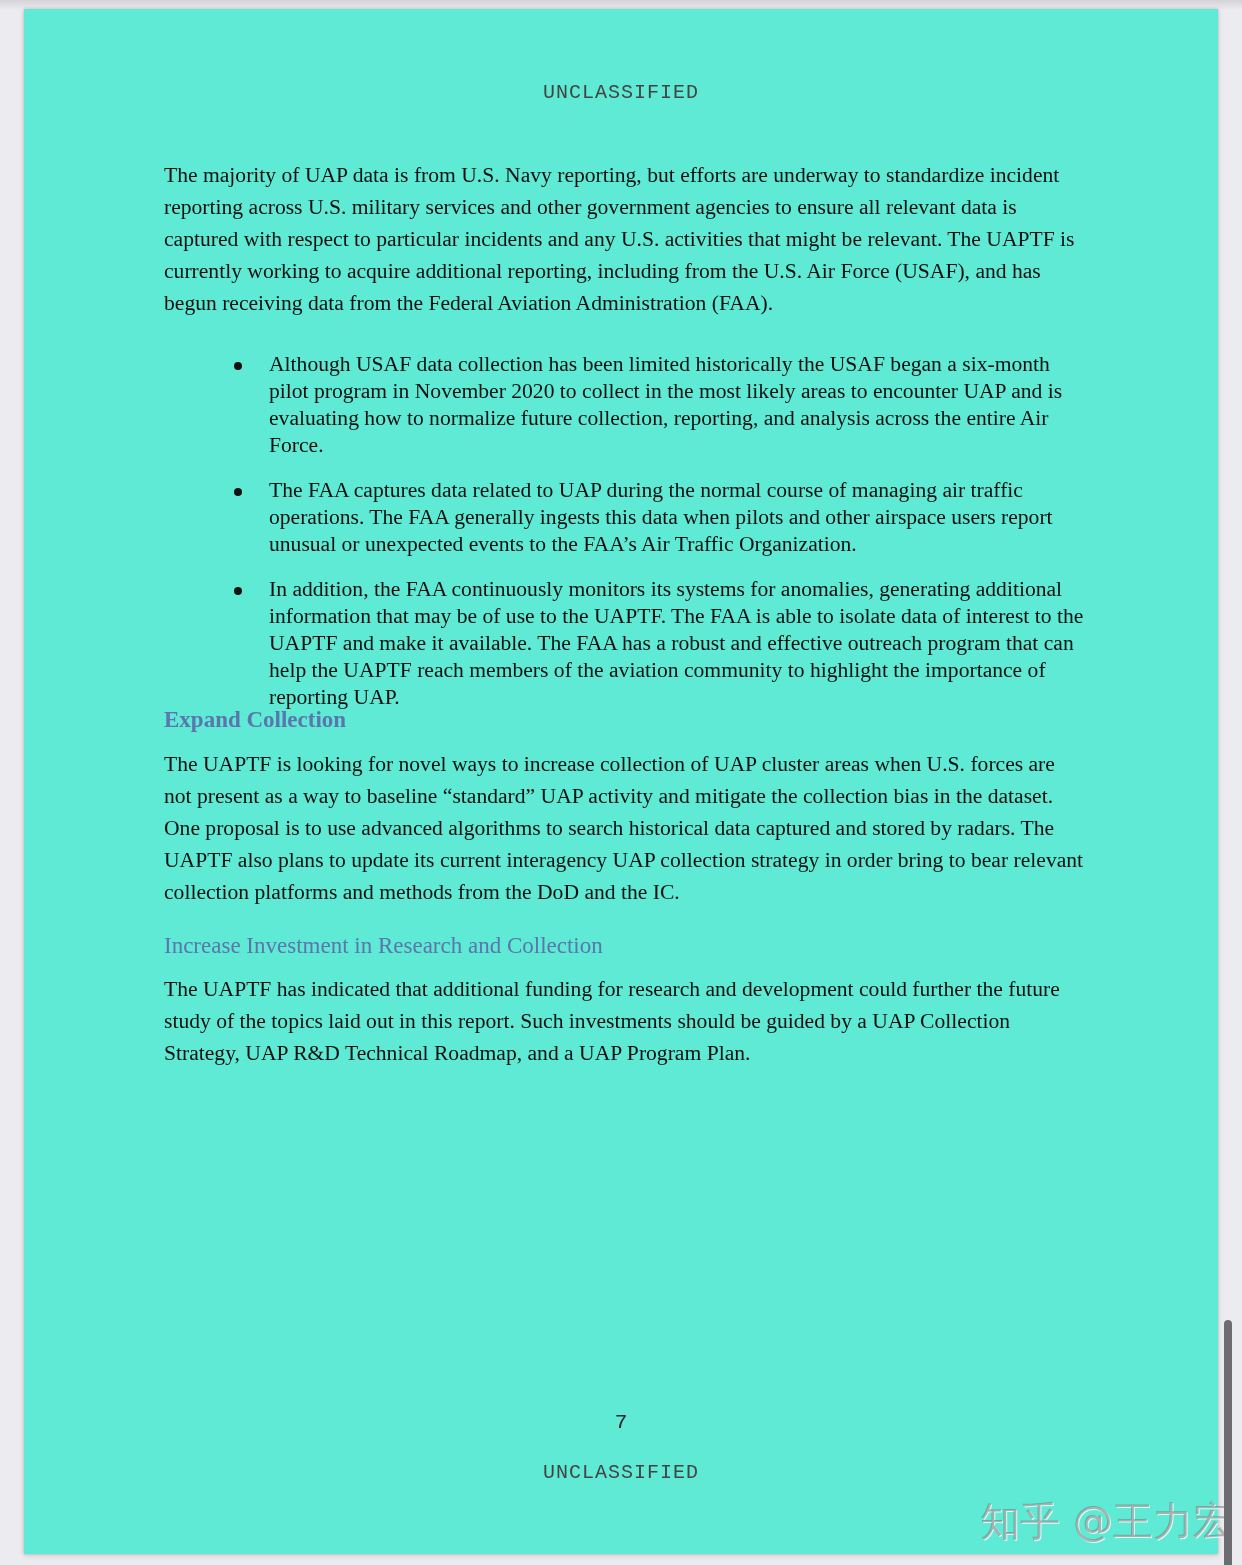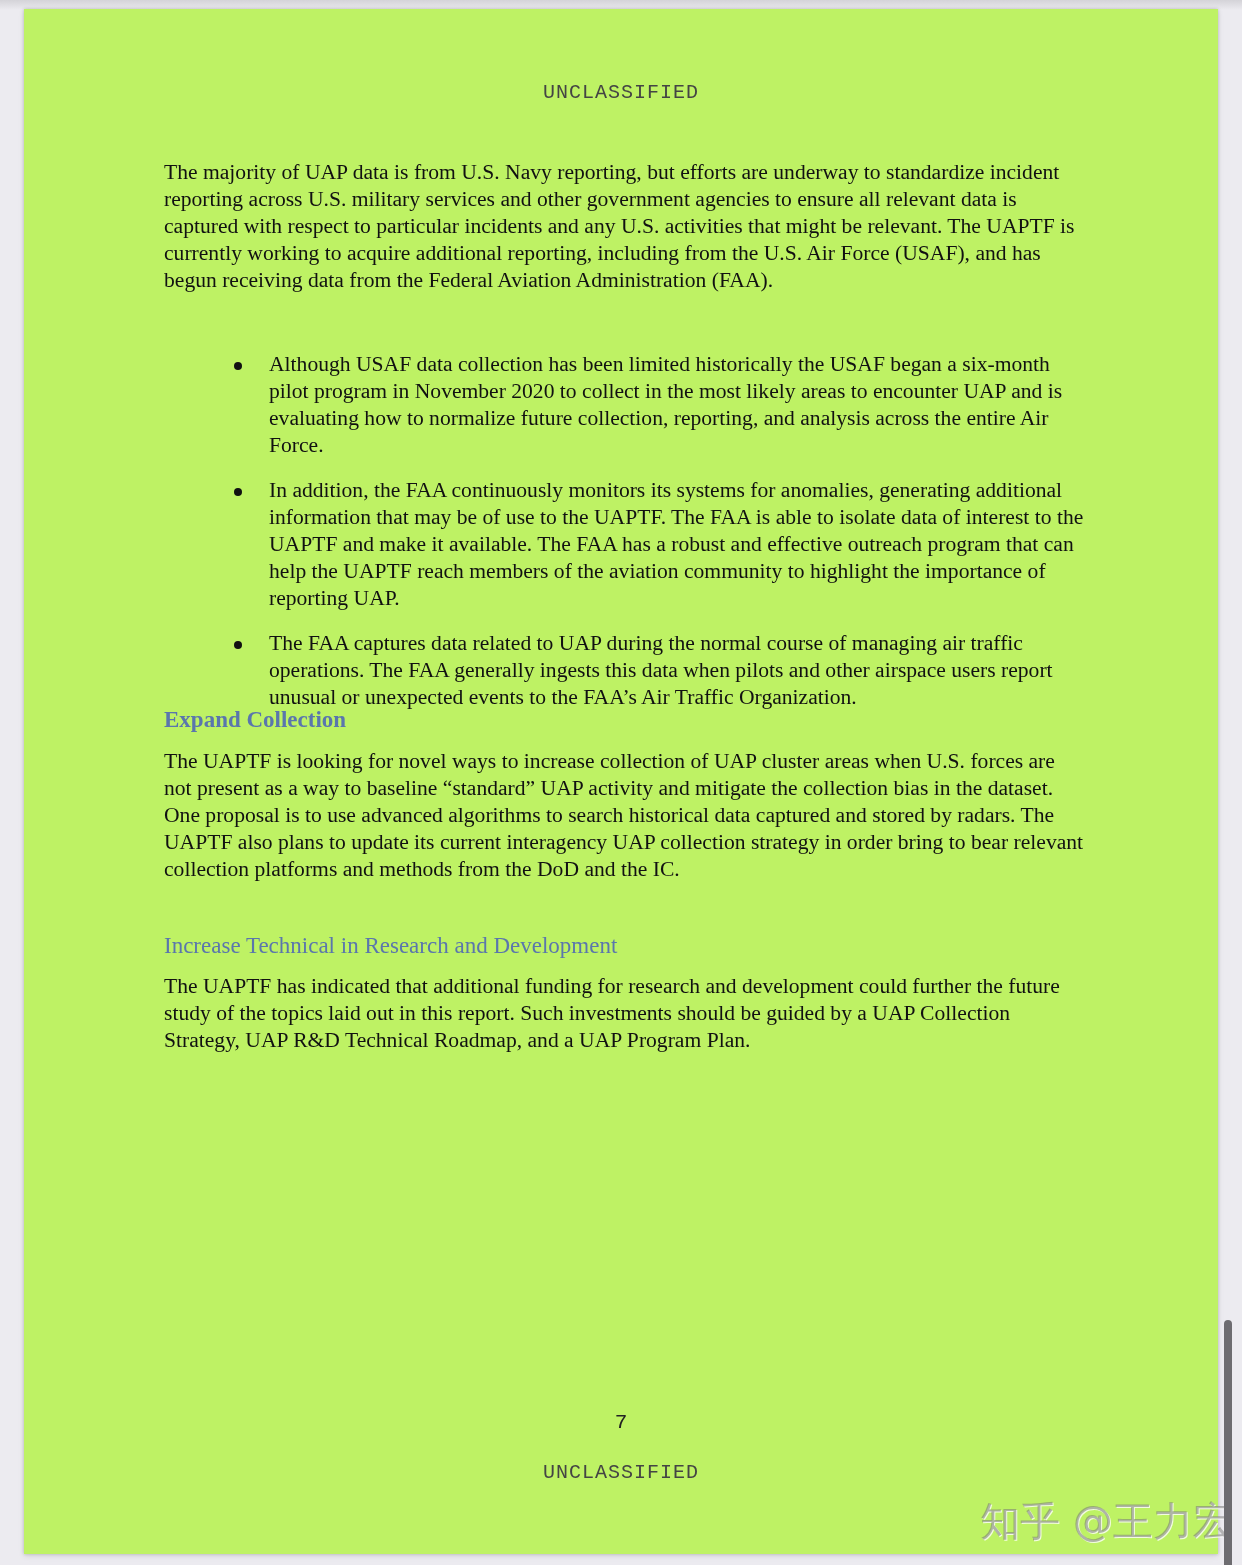--- a/index.html
+++ b/index.html
@@ -19,21 +19,21 @@
     left: 0; top: 0;
     width: 1242px; height: 10px;
     background: linear-gradient(#d4d3d8, #ecebf0);
   }
   .page {
     position: absolute;
     left: 24px;
     top: 9px;
     width: 1194px;
     height: 1545px;
-    background: #bef264;
+    background: #5eead4;
     box-shadow: 0 0 3px rgba(0,0,0,0.18), 0 2px 6px rgba(0,0,0,0.10);
   }
   .header-mark, .footer-mark {
     position: absolute;
     left: 0;
     width: 100%;
     text-align: center;
     font-family: "Liberation Mono", monospace;
     font-size: 20px;
     color: #444444;
@@ -49,21 +49,21 @@
     text-align: center;
     font-family: "Liberation Mono", monospace;
     font-size: 21px;
     color: #222222;
   }
   .body-text {
     position: absolute;
     left: 140px;
     width: 920px;
     font-size: 21.6px;
-    line-height: 27px;
+    line-height: 32px;
     color: #111111;
   }
   .para { margin: 0; }
   .p1 { top: 150px; }
   .bullets {
     position: absolute;
     left: 140px;
     top: 324px;
     width: 920px;
     margin: 0;
@@ -137,32 +137,32 @@
 
   <p class="body-text para p1">The majority of UAP data is from U.S. Navy reporting, but efforts are underway to standardize incident reporting across U.S. military services and other government agencies to ensure all relevant data is captured with respect to particular incidents and any U.S. activities that might be relevant.  The UAPTF is currently working to acquire additional reporting, including from the U.S. Air Force (USAF), and has begun receiving data from the Federal Aviation Administration (FAA).</p>
 
   <ul class="bullets">
     <li>
       <span class="bullet-dot"></span>
       <span>Although USAF data collection has been limited historically the USAF began a six-month pilot program in November 2020 to collect in the most likely areas to encounter UAP and is evaluating how to normalize future collection, reporting, and analysis across the entire Air Force.</span>
     </li>
     <li>
       <span class="bullet-dot"></span>
-      <span>In addition, the FAA continuously monitors its systems for anomalies, generating additional information that may be of use to the UAPTF.  The FAA is able to isolate data of interest to the UAPTF and make it available.  The FAA has a robust and effective outreach program that can help the UAPTF reach members of the aviation community to highlight the importance of reporting UAP.</span>
+      <span>The FAA captures data related to UAP during the normal course of managing air traffic operations.  The FAA generally ingests this data when pilots and other airspace users report unusual or unexpected events to the FAA’s Air Traffic Organization.</span>
     </li>
     <li>
       <span class="bullet-dot"></span>
-      <span>The FAA captures data related to UAP during the normal course of managing air traffic operations.  The FAA generally ingests this data when pilots and other airspace users report unusual or unexpected events to the FAA’s Air Traffic Organization.</span>
+      <span>In addition, the FAA continuously monitors its systems for anomalies, generating additional information that may be of use to the UAPTF.  The FAA is able to isolate data of interest to the UAPTF and make it available.  The FAA has a robust and effective outreach program that can help the UAPTF reach members of the aviation community to highlight the importance of reporting UAP.</span>
     </li>
   </ul>
 
   <h2 class="section-heading h-expand" style="color: rgb(90, 118, 173);">Expand Collection</h2>
   <p class="body-text para p-expand">The UAPTF is looking for novel ways to increase collection of UAP cluster areas when U.S. forces are not present as a way to baseline “standard” UAP activity and mitigate the collection bias in the dataset.  One proposal is to use advanced algorithms to search historical data captured and stored by radars.  The UAPTF also plans to update its current interagency UAP collection strategy in order bring to bear relevant collection platforms and methods from the DoD and the IC.</p>
 
-  <h2 class="section-heading h-invest" style="color: rgb(90, 118, 173);">Increase Technical in Research and Development</h2>
+  <h2 class="section-heading h-invest" style="color: rgb(90, 118, 173);">Increase Investment in Research and Collection</h2>
   <p class="body-text para p-invest">The UAPTF has indicated that additional funding for research and development could further the future study of the topics laid out in this report.  Such investments should be guided by a UAP Collection Strategy, UAP R&amp;D Technical Roadmap, and a UAP Program Plan.</p>
 
   <div class="page-number">7</div>
   <div class="footer-mark">UNCLASSIFIED</div>
 </div>
 
 <div class="watermark">知乎 @王力宏</div>
 
 <div class="scroll-track"></div>
 <div class="scroll-thumb"></div>

